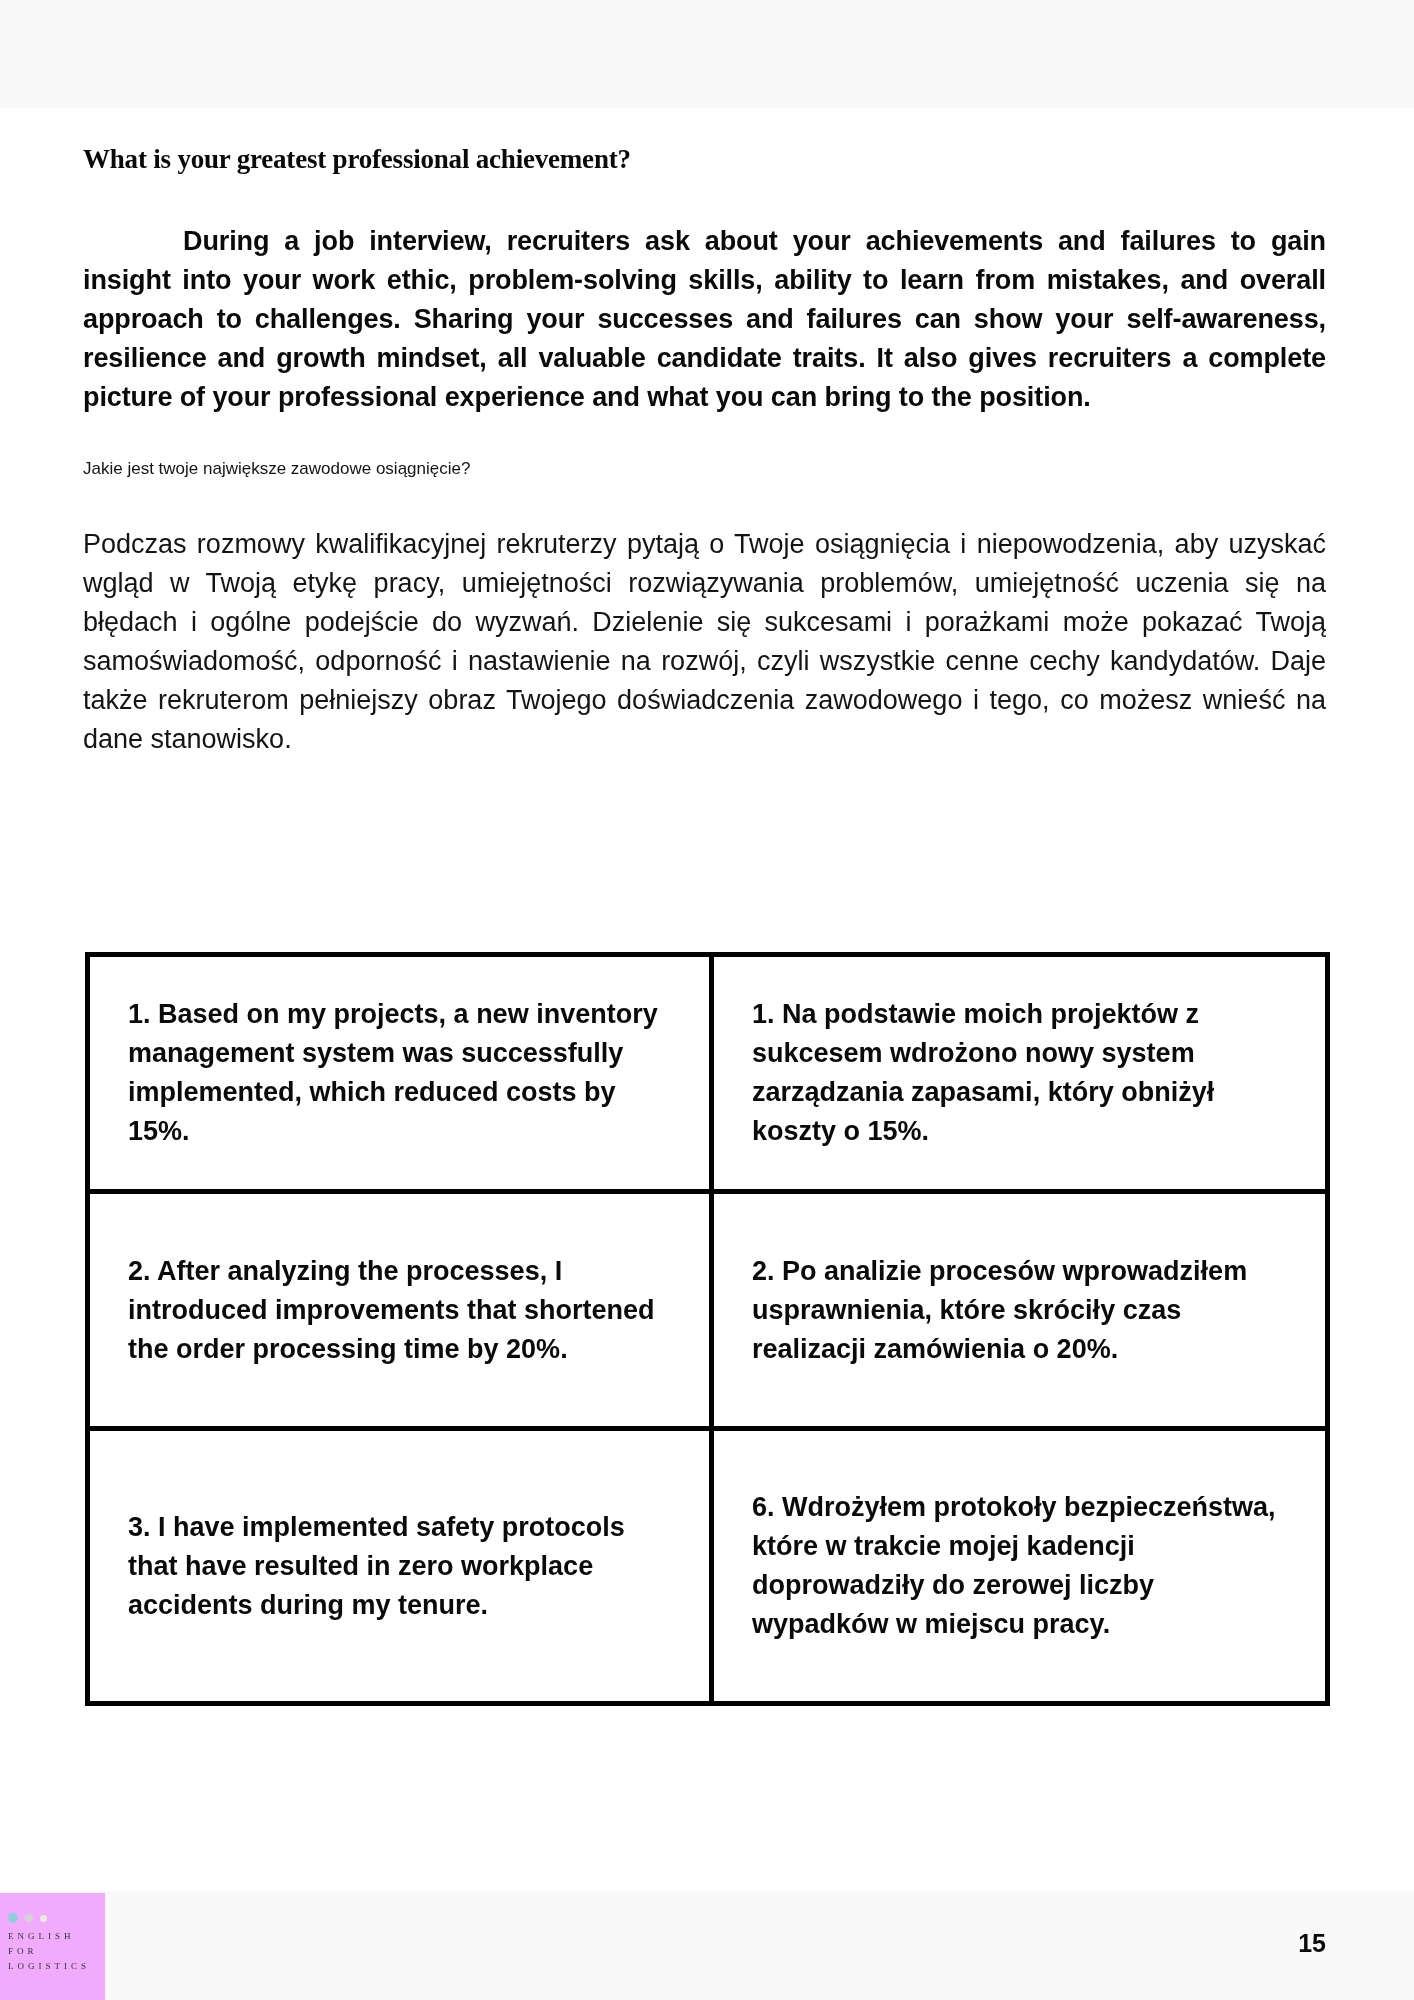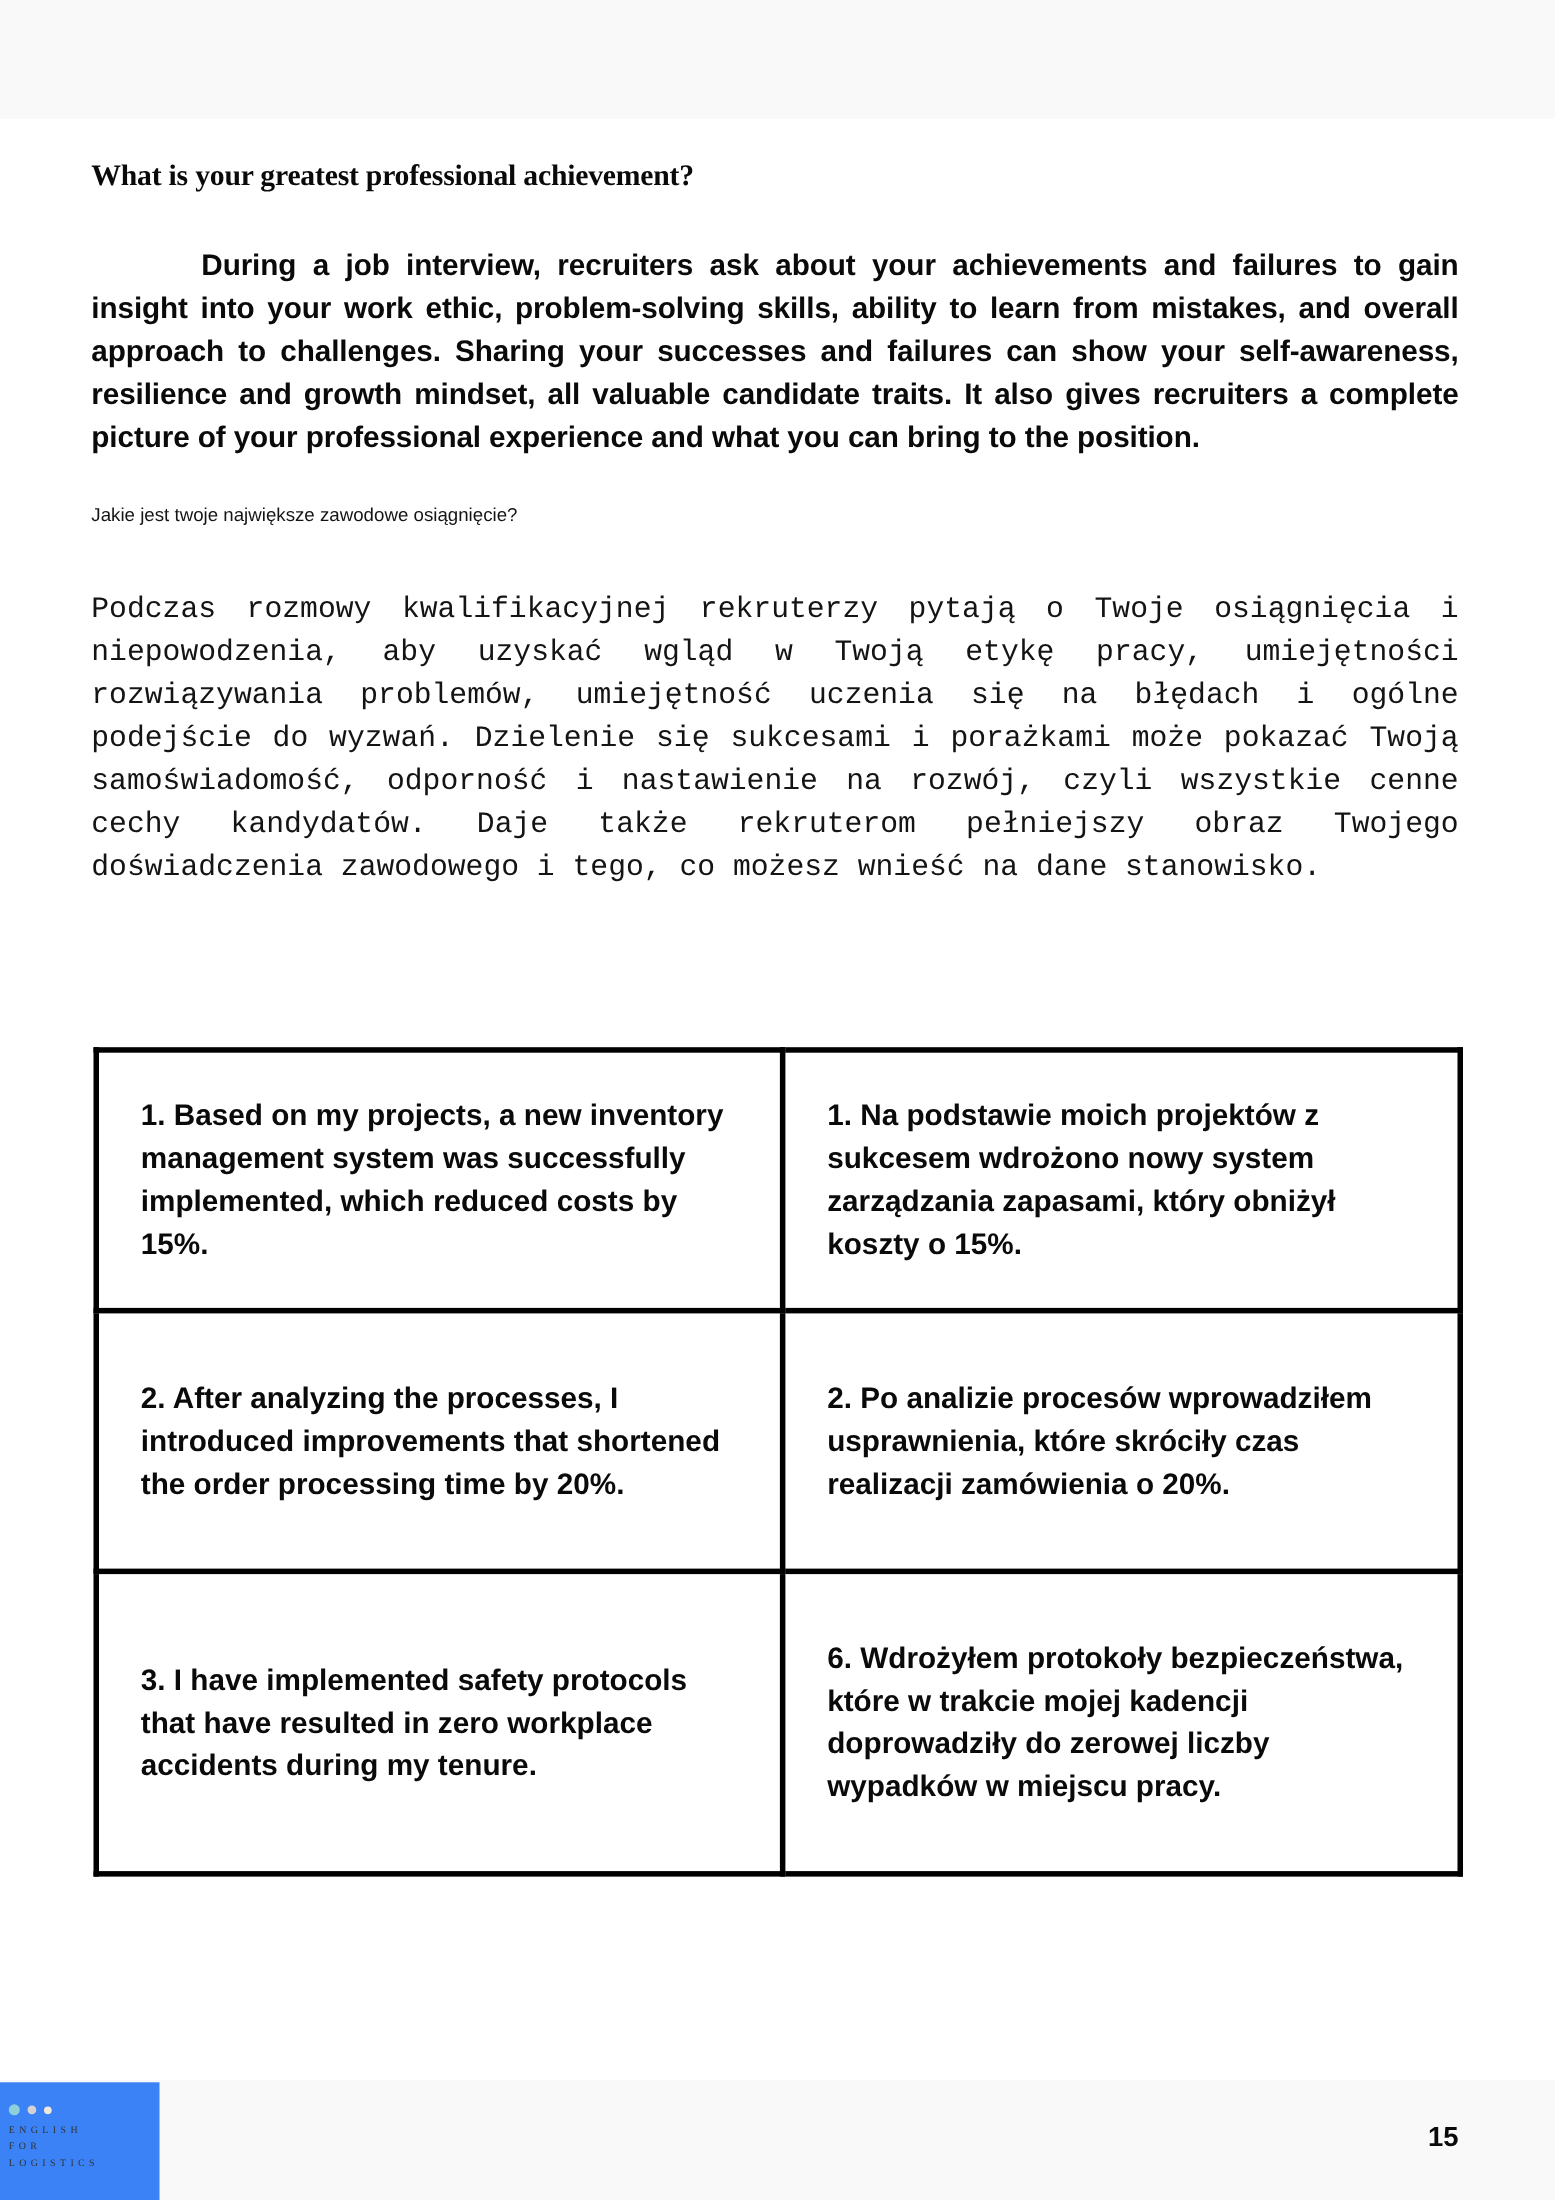--- a/index.html
+++ b/index.html
@@ -47,25 +47,25 @@
       letter-spacing: -0.1px;
     }
     .pl-title {
       font-family: Liberation Sans, sans-serif;
       font-size: 17px;
       line-height: 39px;
       margin: 32px 0 0 0;
       color: #141414;
     }
     .pl-para {
-      font-family: Liberation Mono, monospace;
+      font-family: Liberation Sans, sans-serif;
       font-size: 27px;
       line-height: 39px;
       text-align: justify;
-      margin: 48px 0 0 0;
+      margin: 37px 0 0 0;
       color: #141414;
     }
     .grid {
       position: absolute;
       left: 85px;
       top: 906px;
       width: 1245px;
       border-collapse: collapse;
       table-layout: fixed;
       margin-top: 46px;
@@ -91,22 +91,21 @@
       width: 1414px;
       height: 109px;
       background: #f9f9f9;
     }
     .logo {
       position: absolute;
       left: 0;
       top: 1893px;
       width: 105px;
       height: 107px;
-      background: #3b82f6;
-      padding-left: 40px;
+      background: #f0abfc;
     }
     .logo .dots {
       position: absolute;
       left: 8px;
       top: 20px;
       display: flex;
       gap: 7px;
       align-items: center;
     }
     .dot { border-radius: 50%; display: inline-block; }

